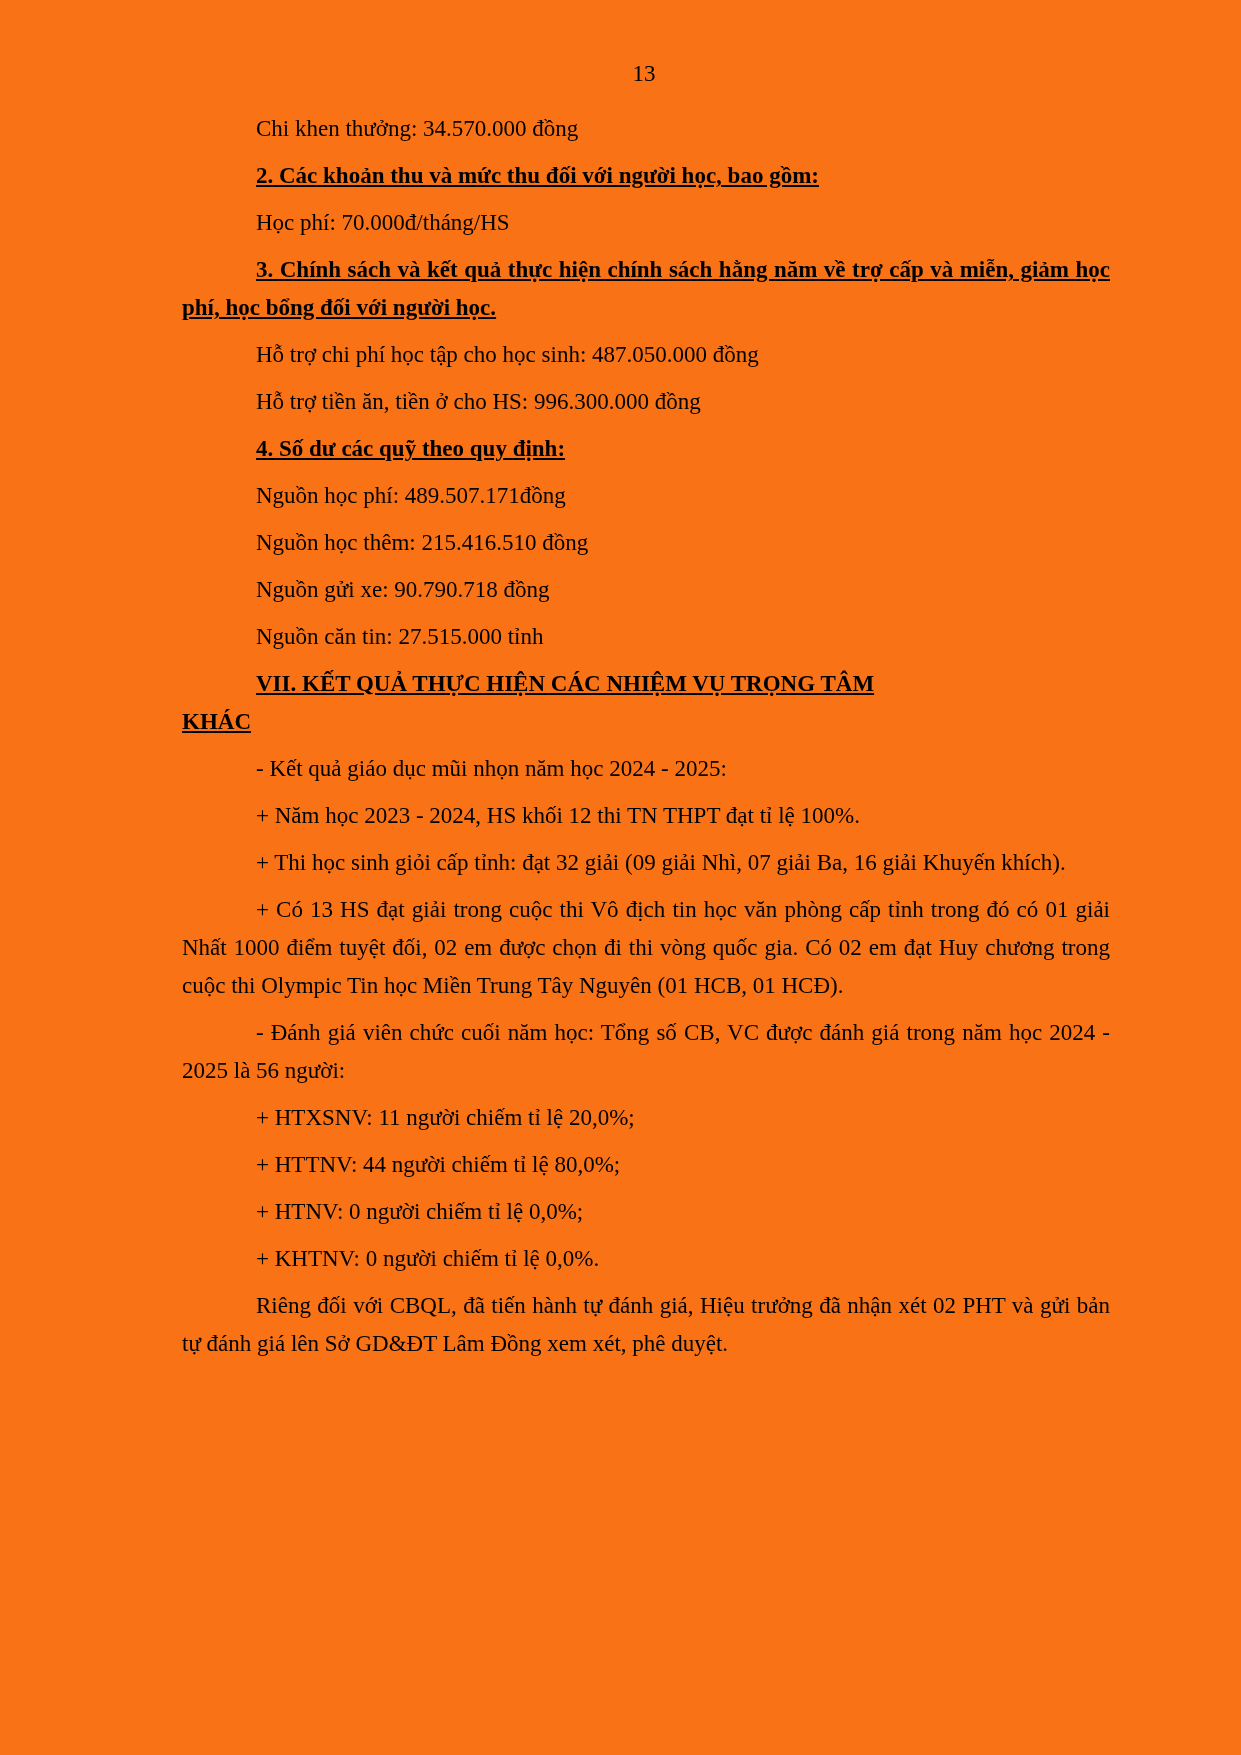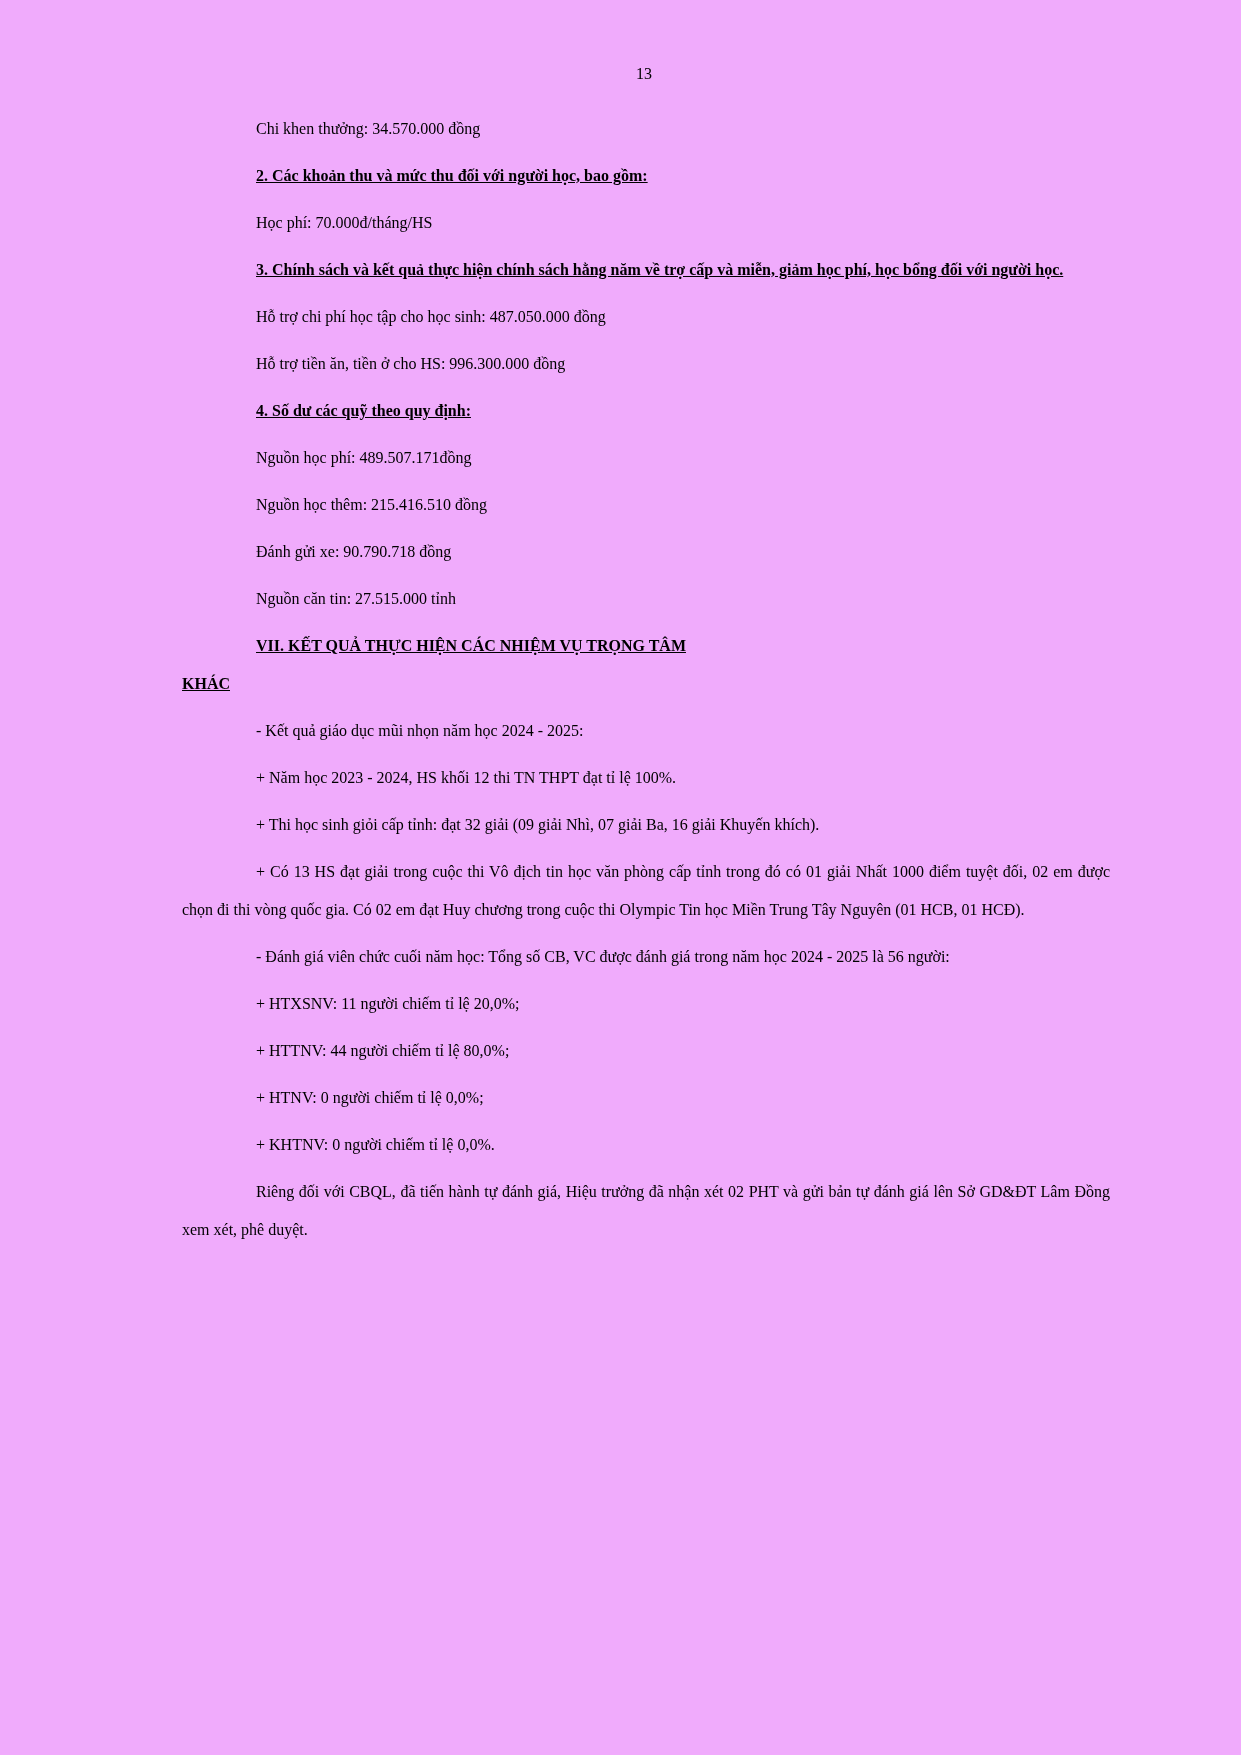--- a/index.html
+++ b/index.html
@@ -6,24 +6,24 @@
     margin: 0;
     padding: 0;
     background: #ffffff;
   }
   .page {
     position: relative;
     width: 1241px;
     height: 1755px;
     box-sizing: border-box;
     padding: 60px 131px 40px 178px;
-    background: #f0abfc;
+    background: #f97316;
     color: #000000;
     font-family: "Liberation Serif", "DejaVu Serif", serif;
-    font-size: 16px;
+    font-size: 23px;
     overflow: hidden;
   }
   .page-number {
     text-align: center;
     line-height: 28px;
     margin-bottom: 22px;
   }
   p.para {
     margin: 0 0 9px 4px;
     line-height: 38px;
@@ -43,21 +43,21 @@
 
   <p class="para">Chi khen thưởng: 34.570.000 đồng</p>
   <p class="para bold">2. Các khoản thu và mức thu đối với người học, bao gồm:</p>
   <p class="para">Học phí: 70.000đ/tháng/HS</p>
   <p class="para bold">3. Chính sách và kết quả thực hiện chính sách hằng năm về trợ cấp và miễn, giảm học phí, học bổng đối với người học.</p>
   <p class="para">Hỗ trợ chi phí học tập cho học sinh: 487.050.000 đồng</p>
   <p class="para">Hỗ trợ tiền ăn, tiền ở cho HS: 996.300.000 đồng</p>
   <p class="para bold">4. Số dư các quỹ theo quy định:</p>
   <p class="para">Nguồn học phí: 489.507.171đồng</p>
   <p class="para">Nguồn học thêm: 215.416.510 đồng</p>
-  <p class="para">Đánh gửi xe: 90.790.718 đồng</p>
+  <p class="para">Nguồn gửi xe: 90.790.718 đồng</p>
   <p class="para">Nguồn căn tin: 27.515.000 tỉnh</p>
 
   <p class="para bold"><span>VII. KẾT QUẢ THỰC HIỆN CÁC NHIỆM VỤ TRỌNG TÂM</span><br><span>KHÁC</span></p>
 
   <p class="para">- Kết quả giáo dục mũi nhọn năm học 2024 - 2025:</p>
   <p class="para">+ Năm học 2023 - 2024, HS khối 12 thi TN THPT đạt tỉ lệ 100%.</p>
   <p class="para">+ Thi học sinh giỏi cấp tỉnh: đạt 32 giải (09 giải Nhì, 07 giải Ba, 16 giải Khuyến khích).</p>
   <p class="para">+ Có 13 HS đạt giải trong cuộc thi Vô địch tin học văn phòng cấp tỉnh trong đó có 01 giải Nhất 1000 điểm tuyệt đối, 02 em được chọn đi thi vòng quốc gia. Có 02 em đạt Huy chương trong cuộc thi Olympic Tin học Miền Trung Tây Nguyên (01 HCB, 01 HCĐ).</p>
   <p class="para">- Đánh giá viên chức cuối năm học: Tổng số CB, VC được đánh giá trong năm học 2024 - 2025 là 56 người:</p>
   <p class="para">+ HTXSNV: 11 người chiếm tỉ lệ 20,0%;</p>

